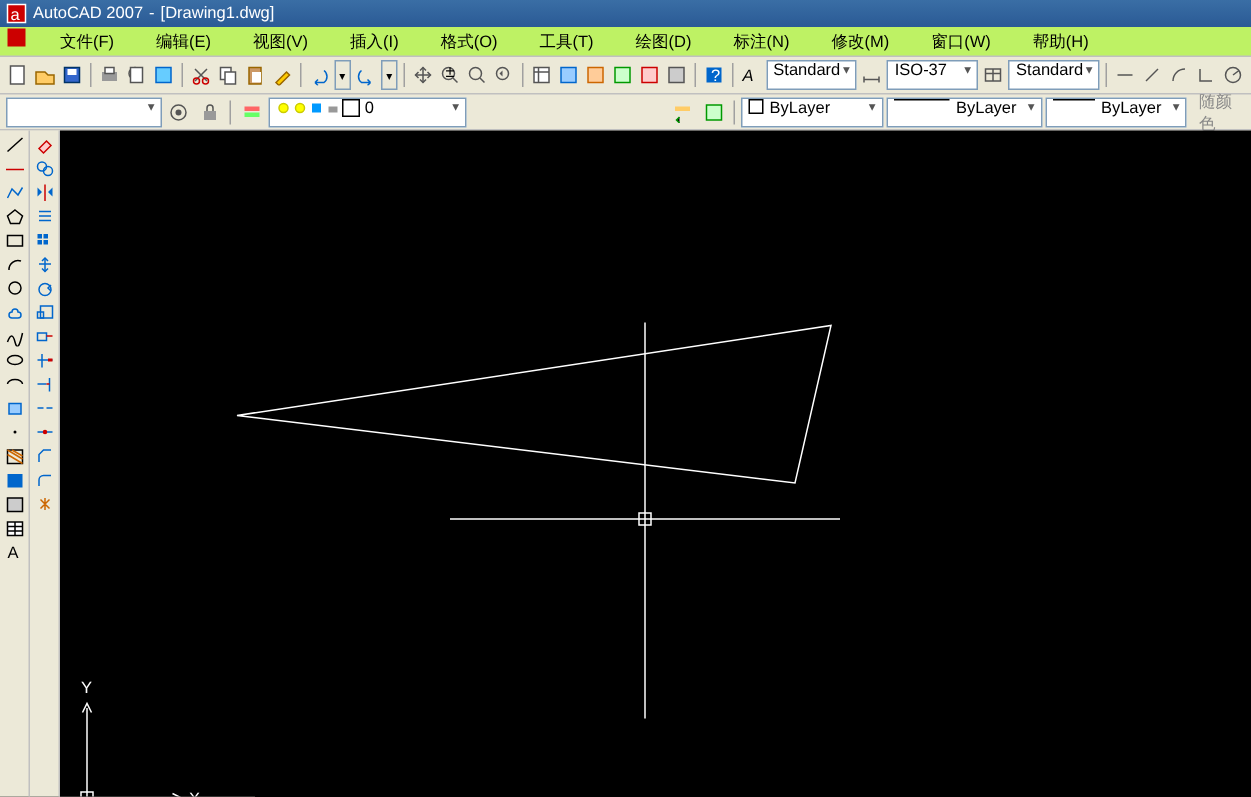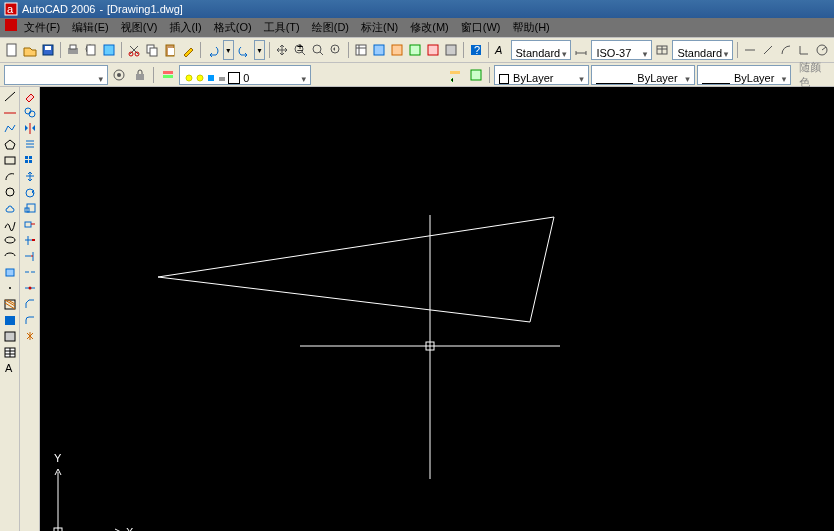--- a/index.html
+++ b/index.html
@@ -1,26 +1,26 @@
 <!DOCTYPE html>
 <html><head>
 <meta charset="utf-8">
 <style>
 *{margin:0;padding:0;box-sizing:border-box;font-family:"Microsoft YaHei",Tahoma,sans-serif;font-size:11px;user-select:none}
 body{width:834px;height:531px;background:#d4d0c8;overflow:hidden;position:relative}
 .titlebar{height:18px;background:linear-gradient(to bottom,#3a6ea5,#2a5a95);color:#fff;display:flex;align-items:center;padding:0 4px;gap:4px}
 .titlebar .icn{width:14px;height:14px;display:inline-flex;align-items:center;justify-content:center}
-.menubar{height:20px;background:#737373;display:flex;align-items:flex-start;padding:0 4px;gap:0;border-bottom:1px solid #c0c0c0}
+.menubar{height:20px;background:#bef264;display:flex;align-items:flex-start;padding:0 4px;gap:16px;border-bottom:1px solid #c0c0c0}
 .menu-item{padding:2px 6px;color:#000}
 .toolbars{background:#ece9d8;border-bottom:1px solid #c0c0c0}
 .tbar{height:24px;display:flex;align-items:center;padding:0 4px;gap:2px}
 .tbar.row2{border-top:1px solid #c0c0c0}
 .tbtn{width:20px;height:20px;display:inline-flex;align-items:center;justify-content:center;border:1px solid transparent;cursor:pointer}
 .tsep{width:1px;height:16px;background:#a0a0a0;margin:0 2px}
-.dd{height:20px;border:1px solid #7f9db9;background:#fff;display:flex;align-items:flex-end;padding:0 16px 0 4px;position:relative;min-width:60px}
+.dd{height:20px;border:1px solid #7f9db9;background:#fff;display:flex;align-items:flex-start;padding:0 16px 0 4px;position:relative;min-width:60px}
 .dd::after{content:"▾";position:absolute;right:4px;font-size:9px;color:#555}
 .dd-arrow{width:14px;height:20px;border:1px solid #7f9db9;background:#ece9d8;display:flex;align-items:center;justify-content:center;font-size:8px}
 .layer-swatch{display:inline-block;width:10px;height:10px;border:1px solid #000;margin-right:4px;vertical-align:middle}
 .main{display:flex;height:462px}
 .lt{width:20px;background:#ece9d8;border-right:1px solid #c0c0c0;display:flex;flex-direction:column;align-items:center;padding-top:2px;gap:1px}
 .lt2{width:20px;background:#ece9d8;border-right:1px solid #c0c0c0;display:flex;flex-direction:column;align-items:center;padding-top:2px;gap:1px}
 .lt .tbtn,.lt2 .tbtn{width:18px;height:15px}
 .canvas{flex:1;background:#000;position:relative;overflow:hidden}
 .canvas svg{position:absolute;top:0;left:0;width:100%;height:100%}
 .bylayer-line{display:inline-block;width:40px;border-top:1px solid #000;vertical-align:middle;margin-right:4px}
@@ -30,21 +30,21 @@
 </head>
 <body>
 
 <div class="titlebar">
   <span class="icn">
     <svg width="14" height="14">
         <rect x="1" y="1" width="12" height="12" fill="#c00" stroke="#fff" stroke-width="1"></rect>
         <text x="3" y="11" fill="#fff" font-size="9">a</text>
       </svg>
   </span>
-  <span>AutoCAD 2006</span>
+  <span>AutoCAD 2007</span>
   <span>-</span>
   <span>[Drawing1.dwg]</span>
 </div>
 
 <div class="menubar">
   <span class="icn">
     <svg width="14" height="14">
         <rect x="1" y="1" width="12" height="12" fill="#c00"></rect>
       </svg>
   </span>

